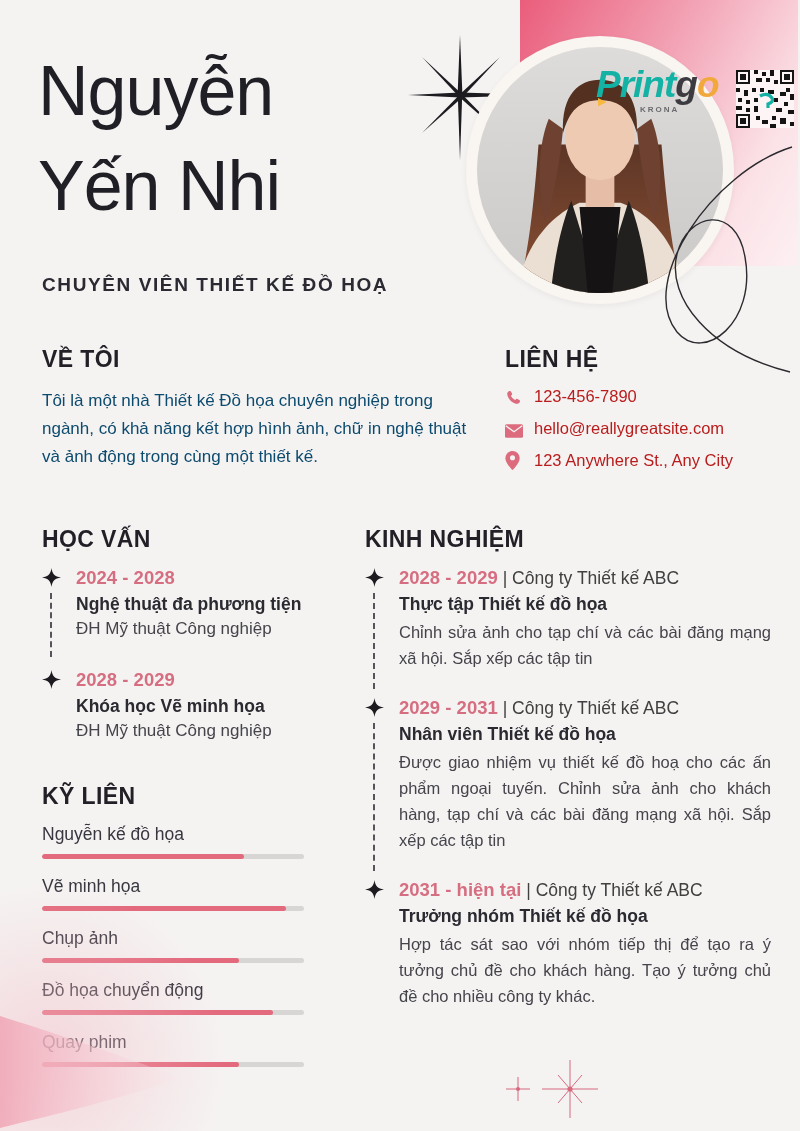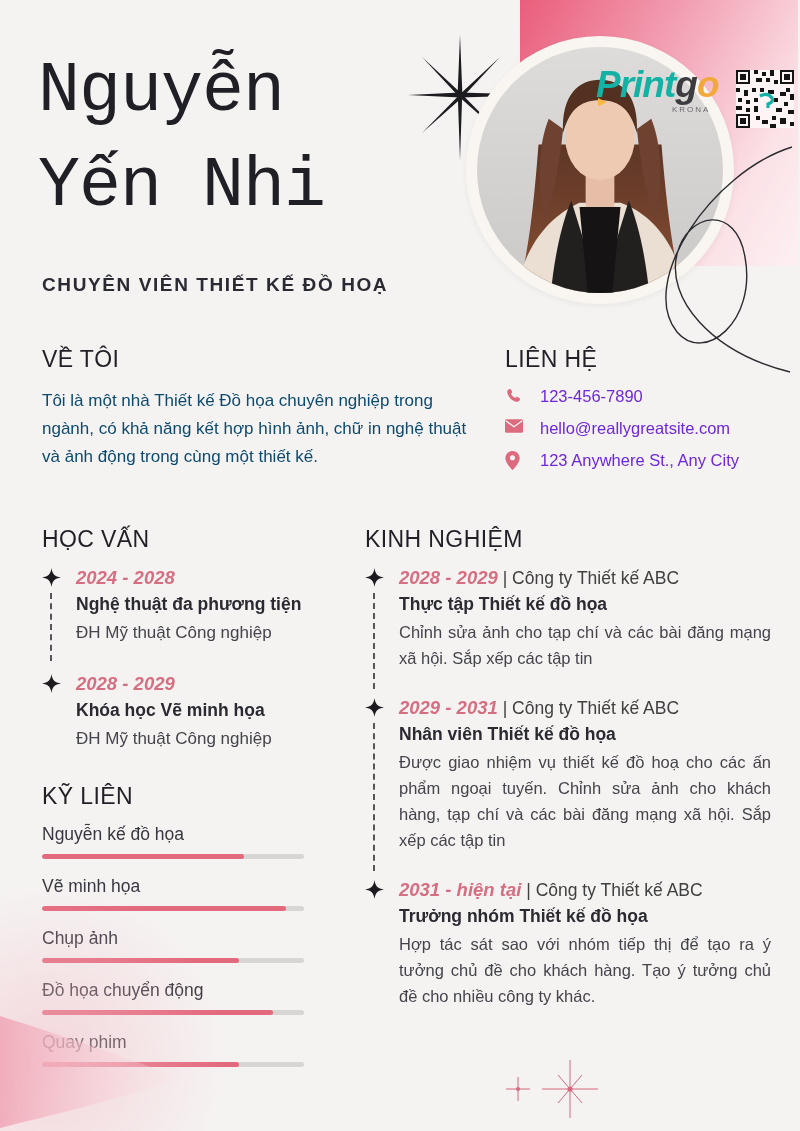--- a/index.html
+++ b/index.html
@@ -19,51 +19,51 @@
       background:#f9f5f0;box-shadow:0 2px 6px rgba(0,0,0,0.05);}
   .photo{position:absolute;left:11px;top:11px;width:246px;height:246px;border-radius:50%;overflow:hidden;
       background:linear-gradient(180deg,#dedcda 0%,#cbc9c8 100%);}
   
   .logo{position:absolute;left:596px;top:66px;font-style:italic;font-weight:bold;
       font-size:37px;letter-spacing:-1px;line-height:1;}
   .logo .lp,.logo .lr{color:#14b2a5;}
   .logo .lg{color:#3c3c40;}
   .logo .lo{color:#f2a93b;}
   .logo .play{position:absolute;left:2px;top:30px;font-size:11px;color:#f6b93d;font-style:normal;}
-  .logo .tagline{position:absolute;left:44px;top:40px;font-size:8px;font-weight:normal;
-      letter-spacing:2px;color:#6a6a6e;font-style:normal;margin-left:32px;}
+  .logo .tagline{position:absolute;left:44px;top:40px;font-size:8px;font-weight:bold;
+      letter-spacing:2px;color:#6a6a6e;font-style:normal;}
   .qr{position:absolute;left:736px;top:70px;width:58px;height:58px;}
   
-  .name{position:absolute;left:38px;top:44px;font-family:Liberation Mono, monospace;
+  .name{position:absolute;left:38px;top:44px;font-family:Liberation Sans, sans-serif;
       font-size:70px;line-height:95px;color:#211f26;letter-spacing:-1px;}
   .job-title{position:absolute;left:42px;top:274px;font-size:19px;font-weight:bold;
       letter-spacing:1.6px;color:#2b2a32;}
   
-  .sec-h{font-size:23px;font-weight:400;color:#221f26;letter-spacing:0.4px;margin:0 0 14px 0;}
+  .sec-h{font-size:23px;font-weight:700;color:#221f26;letter-spacing:0.4px;margin:0 0 14px 0;}
   .about{position:absolute;left:42px;top:346px;width:428px;}
   .about p{margin:0;font-size:17px;line-height:28px;color:#0c4a6e;}
   .contact{position:absolute;left:505px;top:346px;width:275px;}
   .contact ul{list-style:none;margin:2px 0 0 0;padding:0;}
-  .contact li{display:flex;align-items:flex-start;gap:17px;margin-bottom:13px;font-size:16.5px;color:#6d28d9;}
+  .contact li{display:flex;align-items:flex-end;gap:11px;margin-bottom:13px;font-size:16.5px;color:#b91c1c;}
   .contact .cicon{flex:0 0 18px;display:flex;}
   .education{position:absolute;left:42px;top:526px;width:310px;}
   .experience{position:absolute;left:365px;top:526px;width:406px;}
   .tl{display:flex;flex-direction:column;}
   .tl-item{position:relative;padding-left:34px;}
   .edu .tl-item{margin-bottom:30px;}
   .exp .tl-item{margin-bottom:26px;}
   .tl-item:last-child{margin-bottom:0;}
   .tl-icon{position:absolute;left:0;top:1px;}
   .tl-item:not(:last-child)::after{content:"";position:absolute;left:8px;top:26px;bottom:-18px;
       border-left:2px dashed #56545b;}
-  .period{font-size:18.5px;font-weight:600;color:#d66e81;font-style:italic;}
+  .period{font-size:18.5px;font-weight:600;color:#d66e81;}
   .period-row{font-size:17.5px;color:#3a3940;margin-bottom:5px;}
   .period-row .sep-co{font-weight:normal;color:#404040;}
   .degree,.role{font-size:17.5px;font-weight:bold;color:#2b2a31;margin:5px 0 4px 0;}
-  .school{font-size:17px;color:#45444b;margin-top:8px;}
+  .school{font-size:17px;color:#45444b;}
   .desc{font-size:16.5px;line-height:26px;color:#45444b;text-align:justify;margin-top:4px;}
   
   .skills{position:absolute;left:42px;top:783px;width:262px;}
   .skill{margin-bottom:17px;}
   .skill-label{font-size:17.5px;color:#38373f;margin-bottom:9px;}
   .skill-track{width:100%;height:5px;background:#d7d6d5;border-radius:3px;overflow:hidden;}
   .skill-fill{height:100%;background:#e3697c;border-radius:3px;}
   
   .handle{position:absolute;left:612px;top:1074px;font-size:20px;font-style:italic;color:#4b4a52;
       font-family:"DejaVu Sans","Liberation Sans",sans-serif;}

